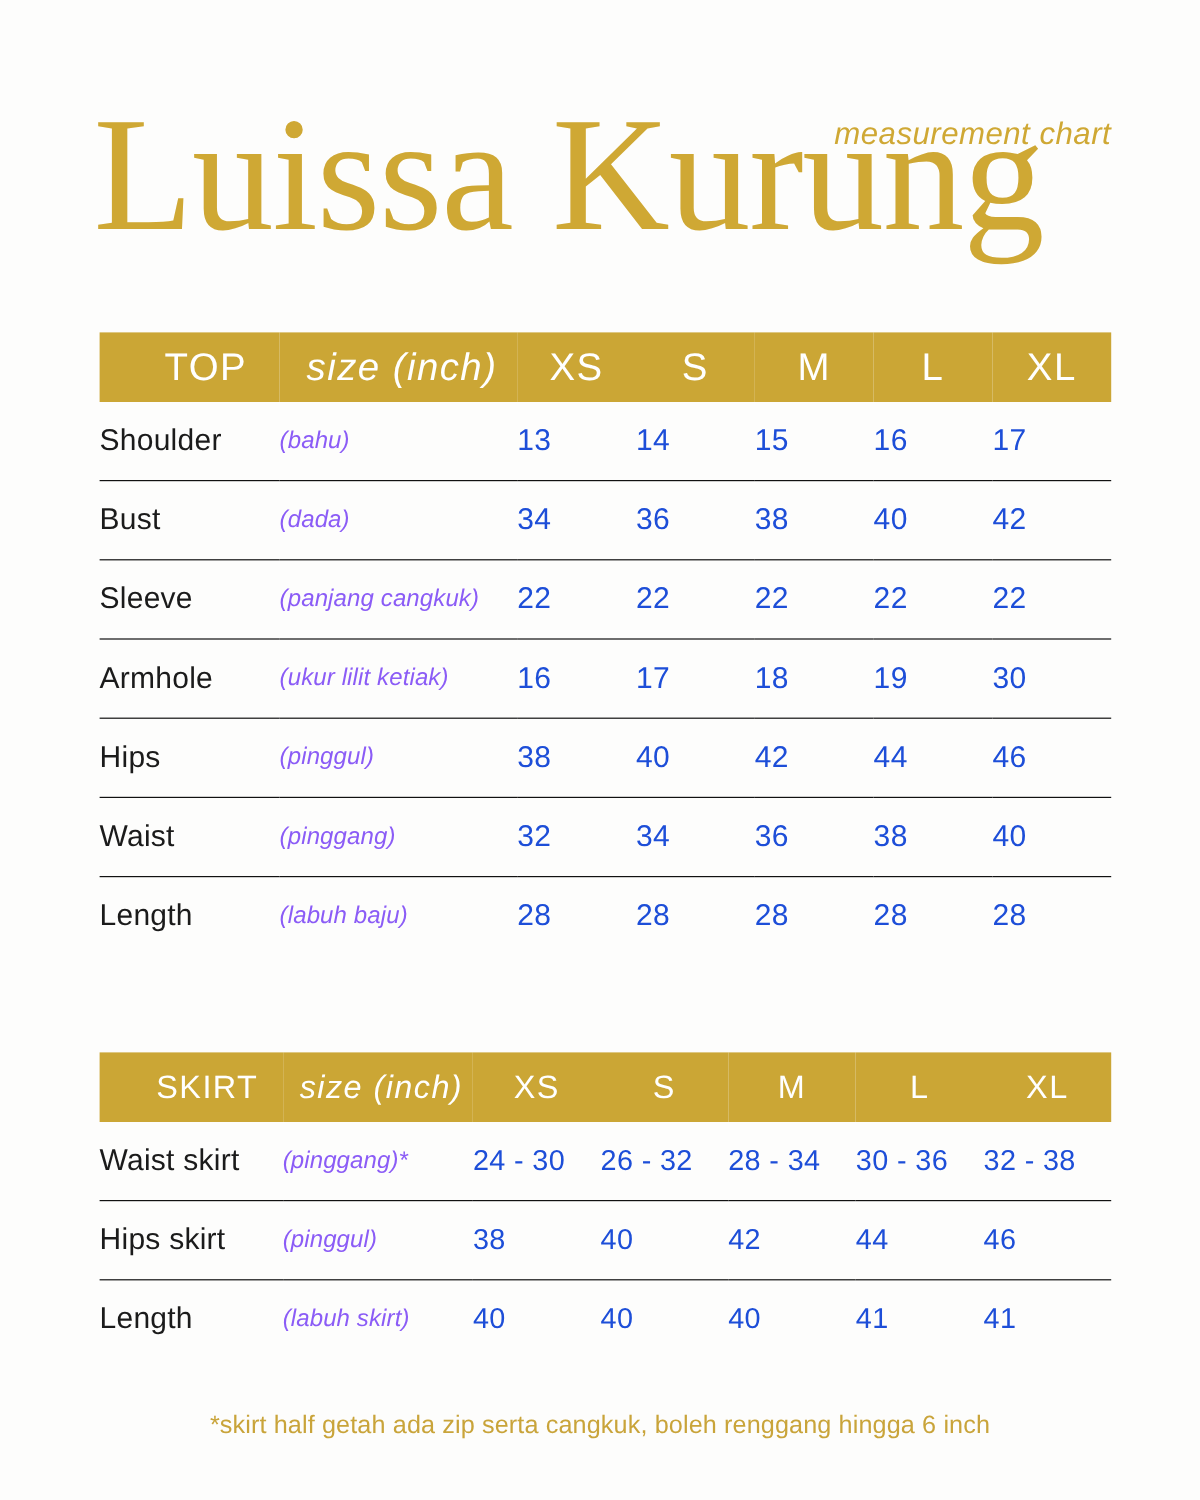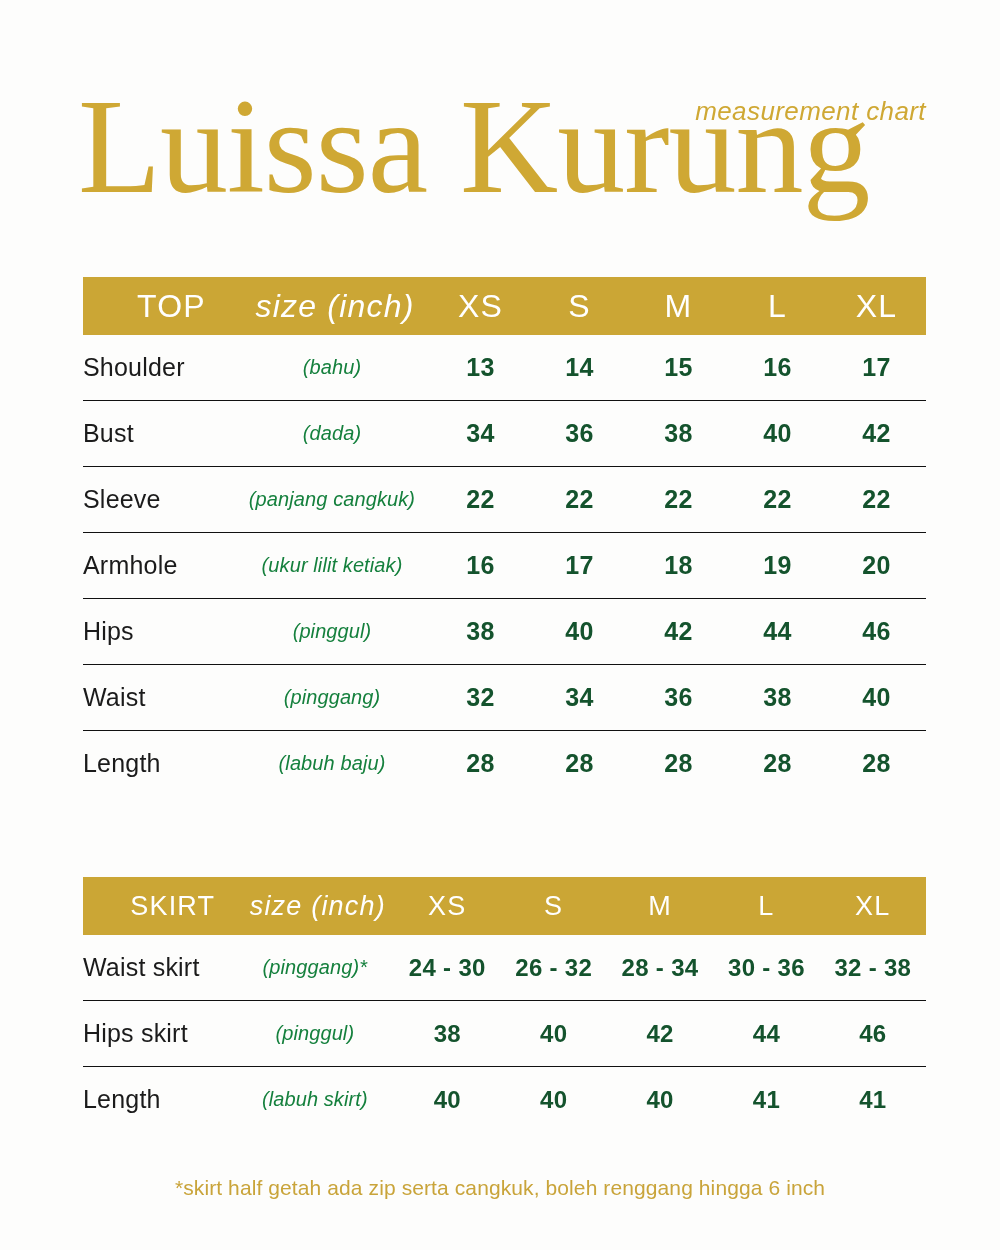--- a/index.html
+++ b/index.html
@@ -111,31 +111,30 @@
   }
   td.c-label {
     text-align: left;
     font-size: 25px;
     font-weight: 400;
     color: #1b1b1b;
     letter-spacing: 0.2px;
     padding-left: 2px;
   }
   td.c-alt {
-    text-align: center;
+    text-align: left;
     font-size: 20px;
     font-style: italic;
-    color: #15803d;
+    color: #8b5cf6;
     letter-spacing: 0.1px;
   }
   td.c-val {
-    text-align: center;
     font-size: 25px;
-    font-weight: bold;
-    color: #14532d;
+    font-weight: normal;
+    color: #1d4ed8;
     letter-spacing: 0.3px;
   }
 
   
   #top-table col.w-label { width: 150px; }
   #top-table col.w-alt   { width: 198px; }
   #top-table col.w-size  { width: 99px; }
 
   
   #skirt-table col.w-label { width: 152px; }
@@ -217,21 +216,21 @@
           <td class="c-val">22</td>
           <td class="c-val">22</td>
         </tr>
         <tr>
           <td class="c-label">Armhole</td>
           <td class="c-alt">(ukur lilit ketiak)</td>
           <td class="c-val">16</td>
           <td class="c-val">17</td>
           <td class="c-val">18</td>
           <td class="c-val">19</td>
-          <td class="c-val">20</td>
+          <td class="c-val">30</td>
         </tr>
         <tr>
           <td class="c-label">Hips</td>
           <td class="c-alt">(pinggul)</td>
           <td class="c-val">38</td>
           <td class="c-val">40</td>
           <td class="c-val">42</td>
           <td class="c-val">44</td>
           <td class="c-val">46</td>
         </tr>

